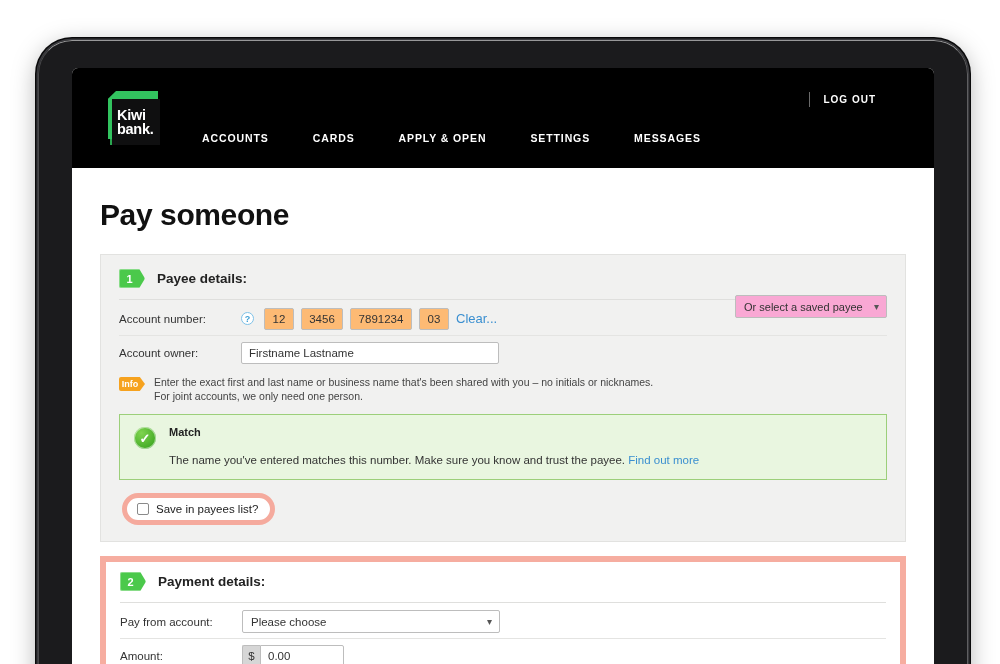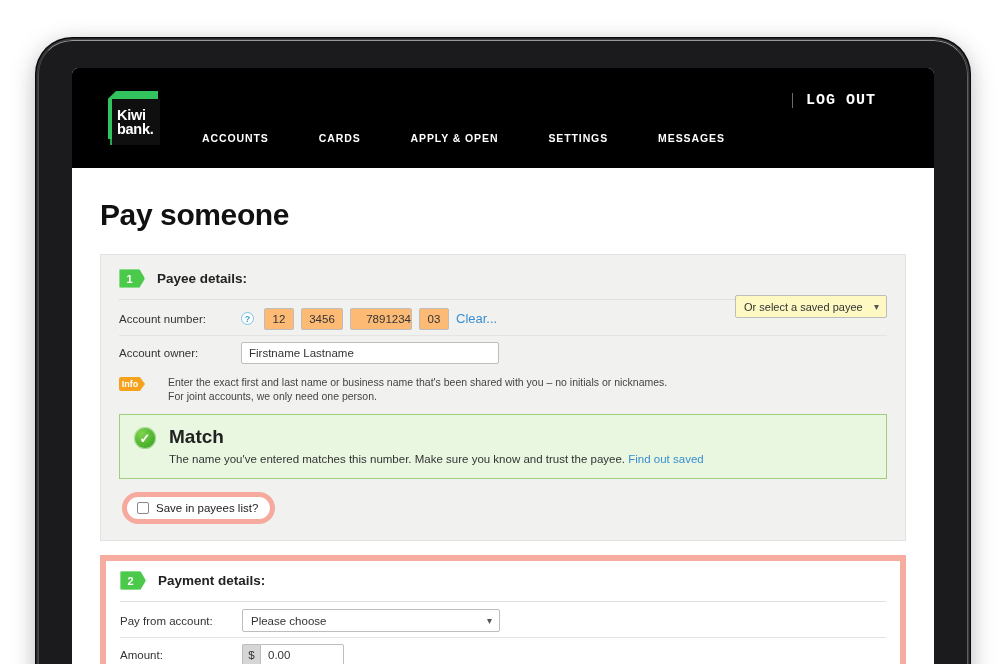--- a/index.html
+++ b/index.html
@@ -73,27 +73,27 @@
     position: absolute; left: 2px; top: 48px;
     width: 50px; height: 6px; background: #2aa64f;
   }
 
   #logout-wrap {
     position: absolute; right: 58px; top: 24px;
     display: flex; align-items: center; gap: 13px;
   }
   #logout-divider { width: 1px; height: 15px; background: #6a6a6a; }
   #logout-link {
-    color: #ffffff; font-size: 15px; font-weight: 700;
-    letter-spacing: 1.0px; cursor: pointer; text-decoration: none; font-family: Liberation Mono, monospace;
+    color: #ffffff; font-size: 10px; font-weight: 700;
+    letter-spacing: 1.0px; cursor: pointer; text-decoration: none;
   }
 
   #main-nav {
     position: absolute; left: 108px; bottom: 0;
-    height: 36px; display: flex; align-items: flex-start; gap: 6px;
+    height: 36px; display: flex; align-items: flex-start; gap: 0;
   }
   .nav-item {
     color: #ffffff; font-size: 10.5px; font-weight: 700;
     letter-spacing: .9px; cursor: pointer;
     padding: 0 22px 13px 22px;
     white-space: nowrap;
     border-bottom: 3px solid transparent;
   }
   .nav-item.active { border-bottom-color: #35d06a; }
 
@@ -167,44 +167,44 @@
 
   .acct-seg {
     background: #fdba74; border: 1px solid #bdbdbd;
     height: 22px; border-radius: 2px;
     font-size: 11.5px; color: #333333;
     text-align: center; line-height: 20px;
     margin-right: 7px;
   }
   .seg-2 { width: 30px; }
   .seg-4 { width: 42px; }
-  .seg-7 { width: 62px; text-align: right; }
+  .seg-7 { width: 62px; }
   .seg-suffix { width: 30px; }
   .clear-link {
     font-size: 13px; color: #3a8fd0; cursor: pointer;
   }
 
   .saved-payee-select {
     position: absolute; right: 18px; top: 40px;
     width: 152px; height: 23px;
-    background: #fef9c3; border: 1px solid #bdbdbd; border-radius: 2px;
+    background: #f9a8d4; border: 1px solid #bdbdbd; border-radius: 2px;
     display: flex; align-items: center; justify-content: space-between;
     padding: 0 7px 0 8px;
     font-size: 11px; color: #333333; cursor: pointer;
   }
 
   .text-input {
     background: #ffffff; border: 1px solid #bdbdbd; border-radius: 2px;
     height: 22px; font-size: 11.5px; color: #333333;
     padding: 0 7px; line-height: 20px;
   }
   #account-owner-input { width: 258px; }
 
   .info-row {
-    display: flex; align-items: flex-start; gap: 23px;
+    display: flex; align-items: flex-start; gap: 9px;
     padding: 6px 0 9px 0;
   }
   .info-badge {
     margin-top: 1px;
     width: 26px; height: 14px; flex: none;
     background: #f6a21e; color: #ffffff;
     font-size: 9px; font-weight: 700;
     display: flex; align-items: center; justify-content: center;
     clip-path: polygon(0 0, 80% 0, 100% 50%, 80% 100%, 0 100%);
     border-radius: 2px; padding-right: 4px;
@@ -219,21 +219,21 @@
     margin: 2px 0 4px 0;
   }
   .check-circle {
     width: 22px; height: 22px; border-radius: 50%;
     background: radial-gradient(circle at 34% 28%, #7fd44f, #2e9c18);
     color: #ffffff; font-size: 13px; font-weight: 700;
     display: flex; align-items: center; justify-content: center;
     flex: none; margin-top: 1px;
     box-shadow: inset 0 0 0 1px rgba(255,255,255,.5);
   }
-  .match-title { font-size: 19px; font-weight: 700; color: #222222; margin-bottom: 5px; }
+  .match-title { font-size: 11px; font-weight: 700; color: #222222; margin-bottom: 16px; }
   .match-text  { font-size: 11.5px; color: #333333; }
   .match-link  { color: #3a8fd0; cursor: pointer; }
 
   #save-payee-wrap {
     display: inline-flex; align-items: center; gap: 7px;
     margin-top: 9px; margin-left: 3px;
     padding: 5px 12px 5px 10px;
     border: 5px solid #f5aa9d;
     border-radius: 20px;
     background: #ffffff;
@@ -336,21 +336,21 @@
             <div>For joint accounts, we only need one person.</div>
           </div>
         </div>
 
         <div class="match-box">
           <div class="check-circle">✓</div>
           <div>
             <div class="match-title">Match</div>
             <div class="match-text">
               <span>The name you've entered matches this number. Make sure you know and trust the payee.</span>
-              <span class="match-link">Find out saved</span>
+              <span class="match-link">Find out more</span>
             </div>
           </div>
         </div>
 
         <div id="save-payee-wrap">
           <div class="checkbox-box"></div>
           <span id="save-payee-label">Save in payees list?</span>
         </div>
       </div>
 

